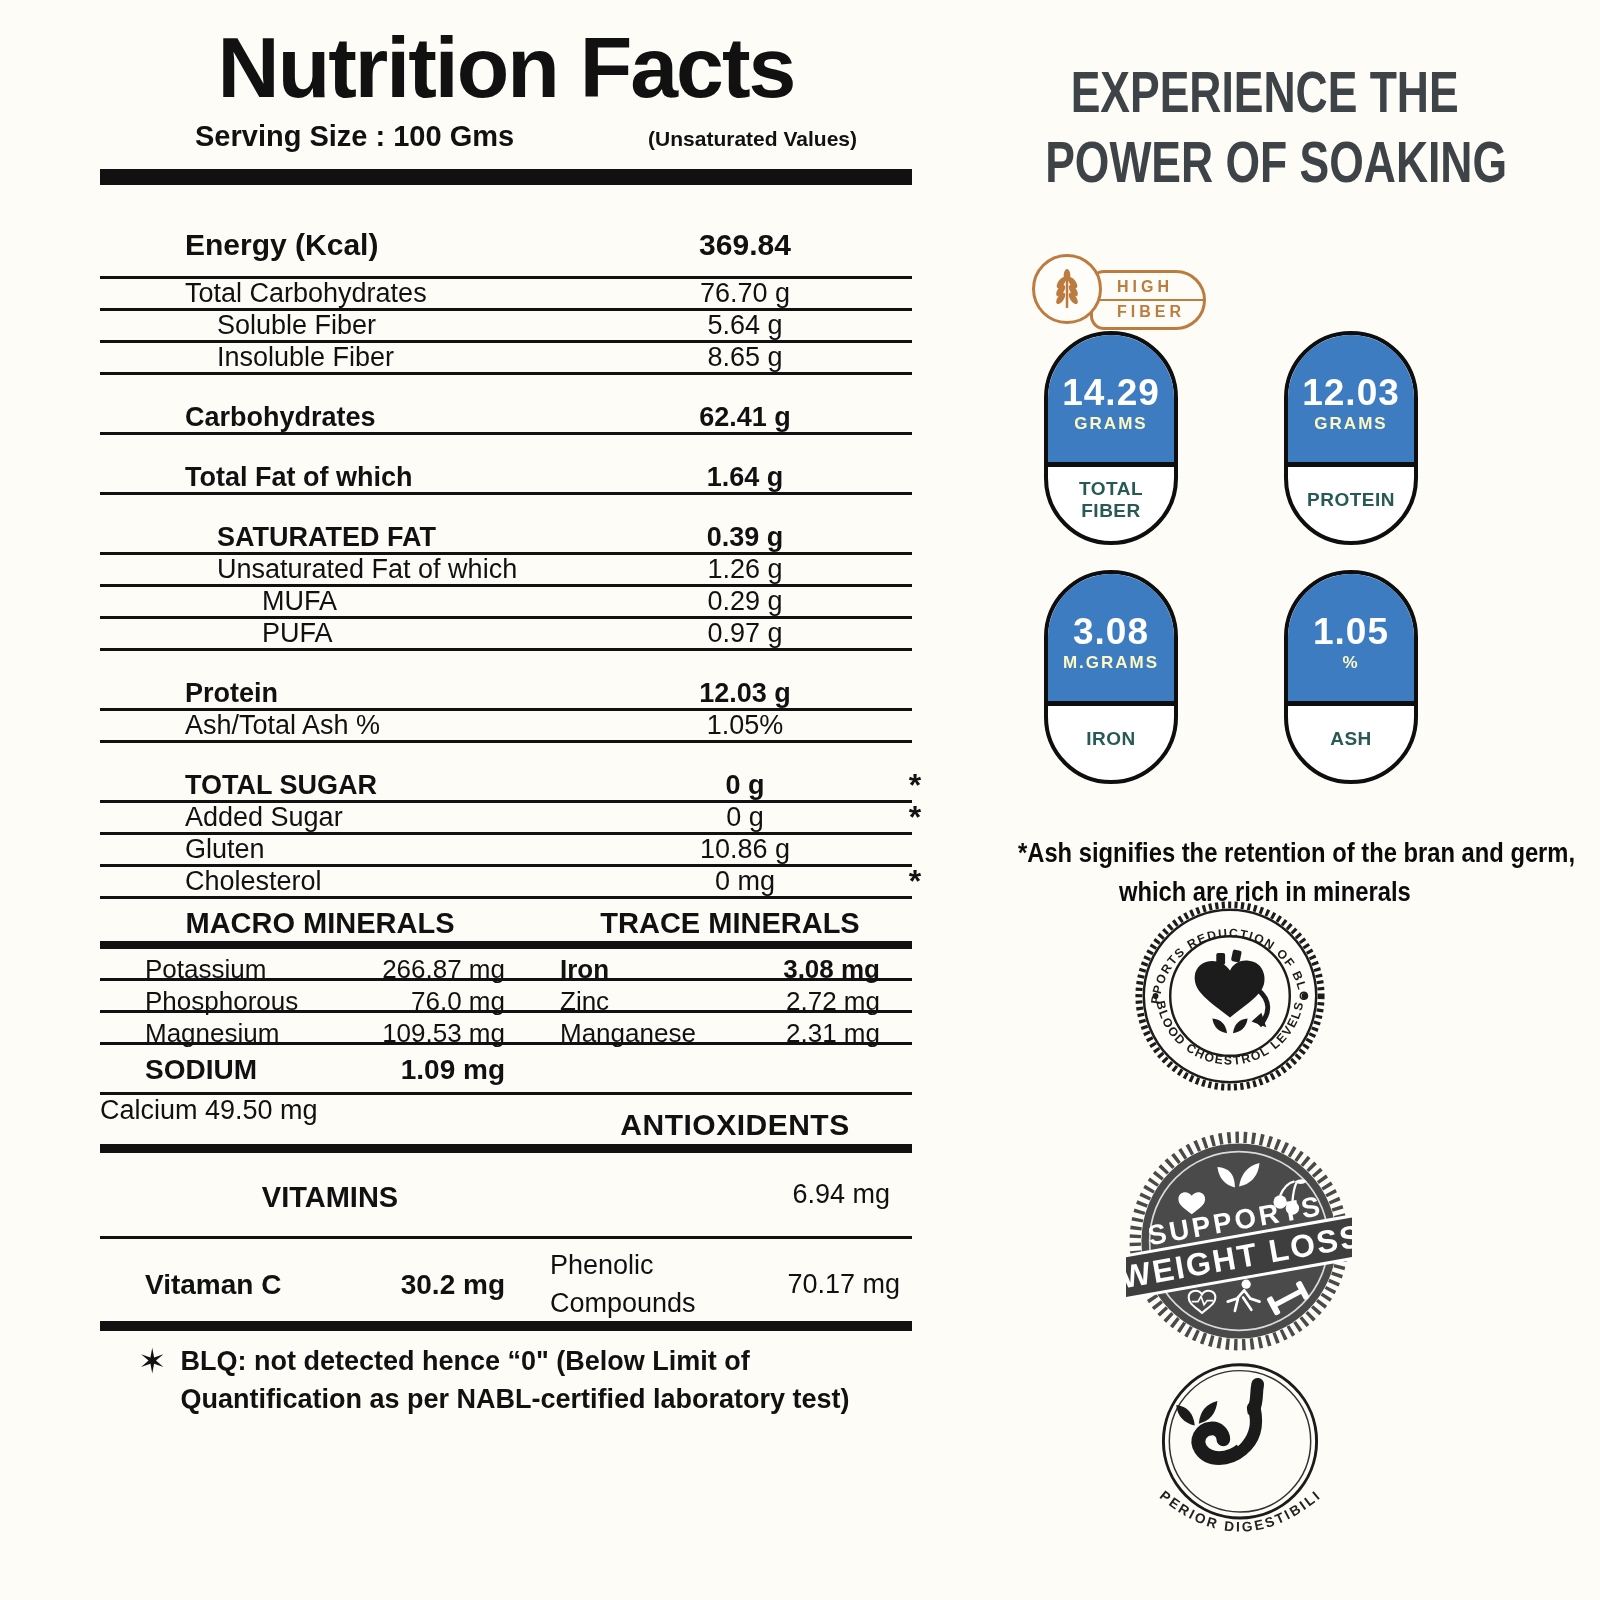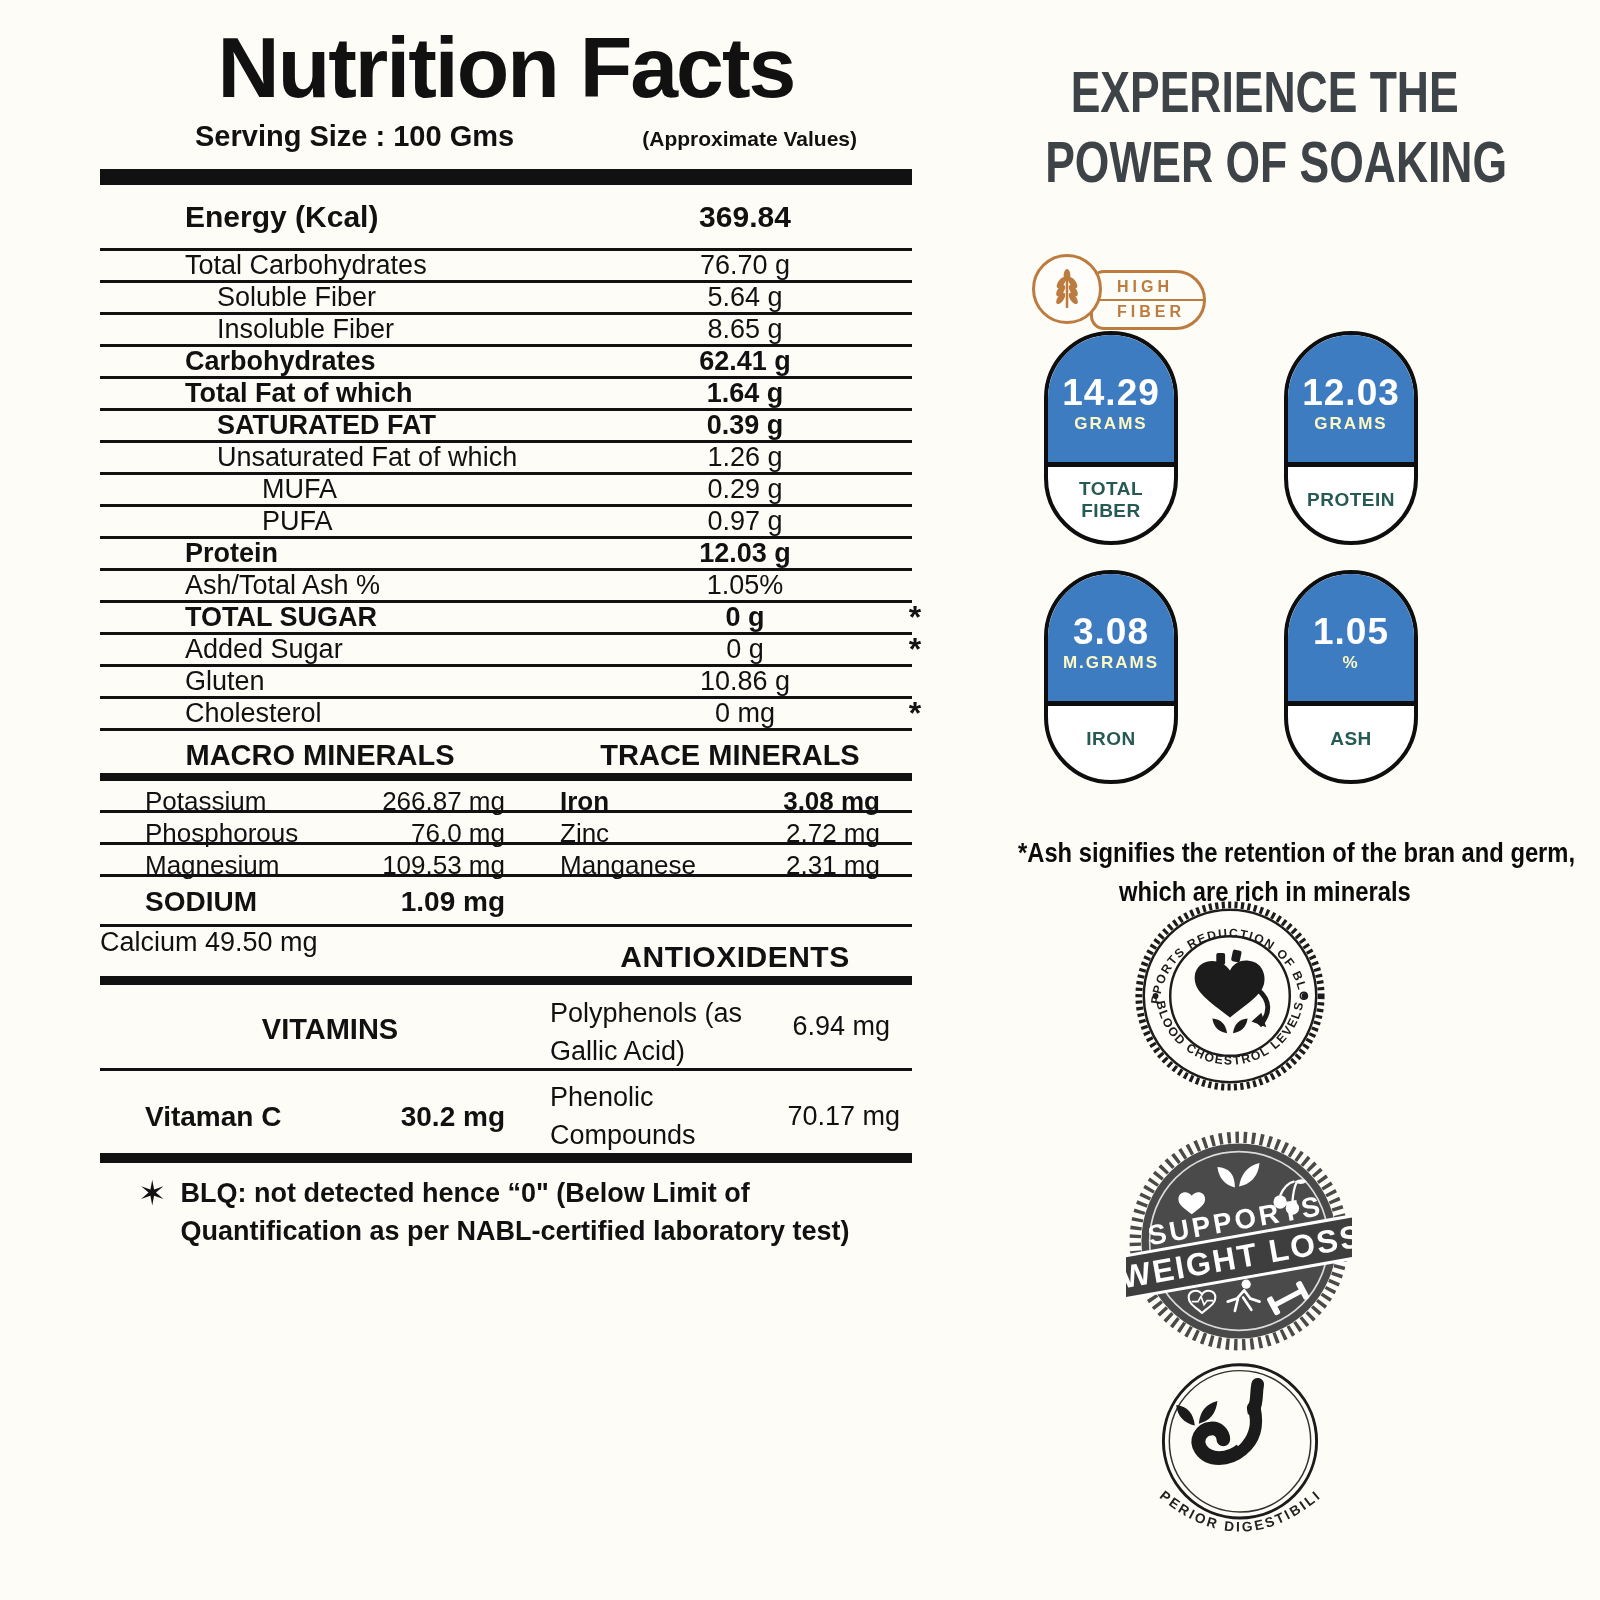--- a/index.html
+++ b/index.html
@@ -25,21 +25,21 @@
   .nf-title{font-size:86px;font-weight:bold;letter-spacing:-2px;text-align:center;line-height:1.0;}
   .nf-subrow{display:flex;justify-content:space-between;align-items:baseline;padding:0 55px 0 95px;margin-top:10px;}
   .nf-serving{font-size:29px;font-weight:bold;}
   .nf-approx{font-size:21px;font-weight:bold;}
   .nf-topbar{height:16px;background:var(--ink);margin-top:16px;}
   .nf-row{position:relative;display:flex;align-items:center;height:32px;border-bottom:3px solid var(--ink);font-size:27px;}
   .nf-row.lg{height:66px;font-size:30px;}
   .nf-row .nf-label{padding-left:85px;}
   .nf-row.ind1 .nf-label{padding-left:117px;}
   .nf-row.ind2 .nf-label{padding-left:162px;}
-  .nf-row.bold{font-weight:bold;}
+  .nf-row.bold{font-weight:bold;margin-top:28px;}
   .nf-value{position:absolute;left:535px;width:220px;text-align:center;}
   .nf-star{position:absolute;left:790px;width:50px;font-size:32px;font-weight:bold;text-align:center;}
   
   .min-head{position:relative;height:50px;border-bottom:8px solid var(--ink);}
   .min-head span{position:absolute;top:8px;font-size:29px;font-weight:bold;text-align:center;}
   .mh-macro{left:30px;width:380px;}
   .mh-trace{left:440px;width:380px;}
   .min-row{position:relative;height:32px;border-bottom:3px solid var(--ink);font-size:26px;}
   .min-row span{position:absolute;top:5px;}
   .mname{left:45px;}
@@ -95,21 +95,21 @@
   .stamp.s3{left:152px;top:1315px;}
   svg text{font-family:"Liberation Sans","DejaVu Sans",sans-serif;}
 </style>
 </head>
 <body>
 
 <div class="label-panel">
   <div class="nf-title">Nutrition Facts</div>
   <div class="nf-subrow">
     <span class="nf-serving">Serving Size : 100 Gms</span>
-    <span class="nf-approx">(Approximate Values)</span>
+    <span class="nf-approx">(Unsaturated Values)</span>
   </div>
   <div class="nf-topbar"></div>
 
   <div id="nf-rows">
       <div class="nf-row ind0 bold lg">
         <span class="nf-label">Energy (Kcal)</span>
         <span class="nf-value">369.84</span>
       </div>
       <div class="nf-row ind0">
         <span class="nf-label">Total Carbohydrates</span>
@@ -206,21 +206,20 @@
   </div>
 
   <div class="calcium-row">
     <span class="mname">Calcium</span>
     <span class="mval">49.50 mg</span>
     <span class="antiox-head">ANTIOXIDENTS</span>
   </div>
 
   <div class="vit-row">
     <span class="vit-head">VITAMINS</span>
-    <span class="anti-label">Polyphenols (as Gallic Acid)</span>
     <span class="anti-val">6.94 mg</span>
   </div>
 
   <div class="vitc-row">
     <span class="vitc-name">Vitaman C</span>
     <span class="vitc-val">30.2 mg</span>
     <span class="phen-label">Phenolic Compounds</span>
     <span class="phen-val">70.17 mg</span>
   </div>
 

